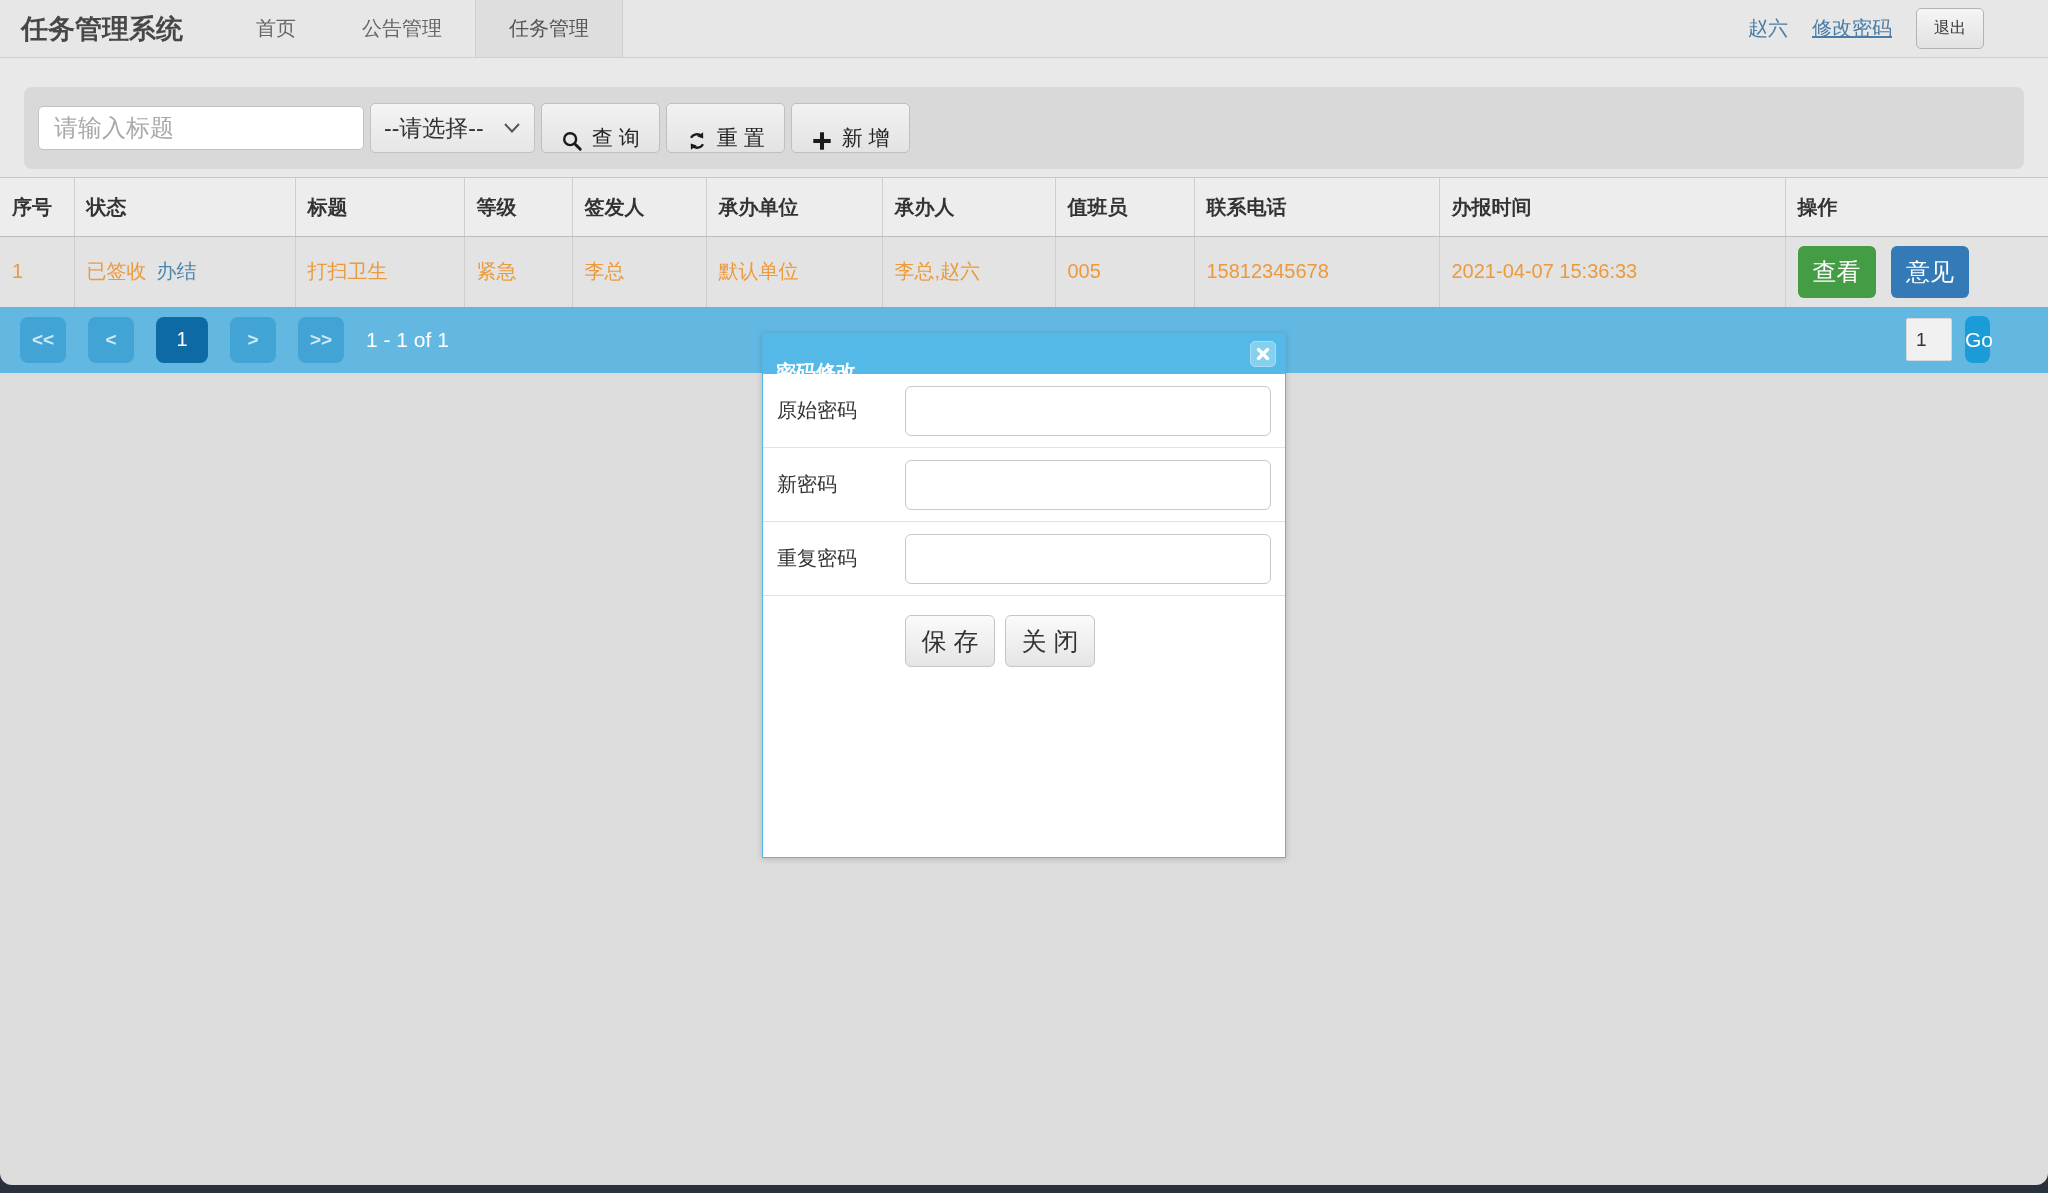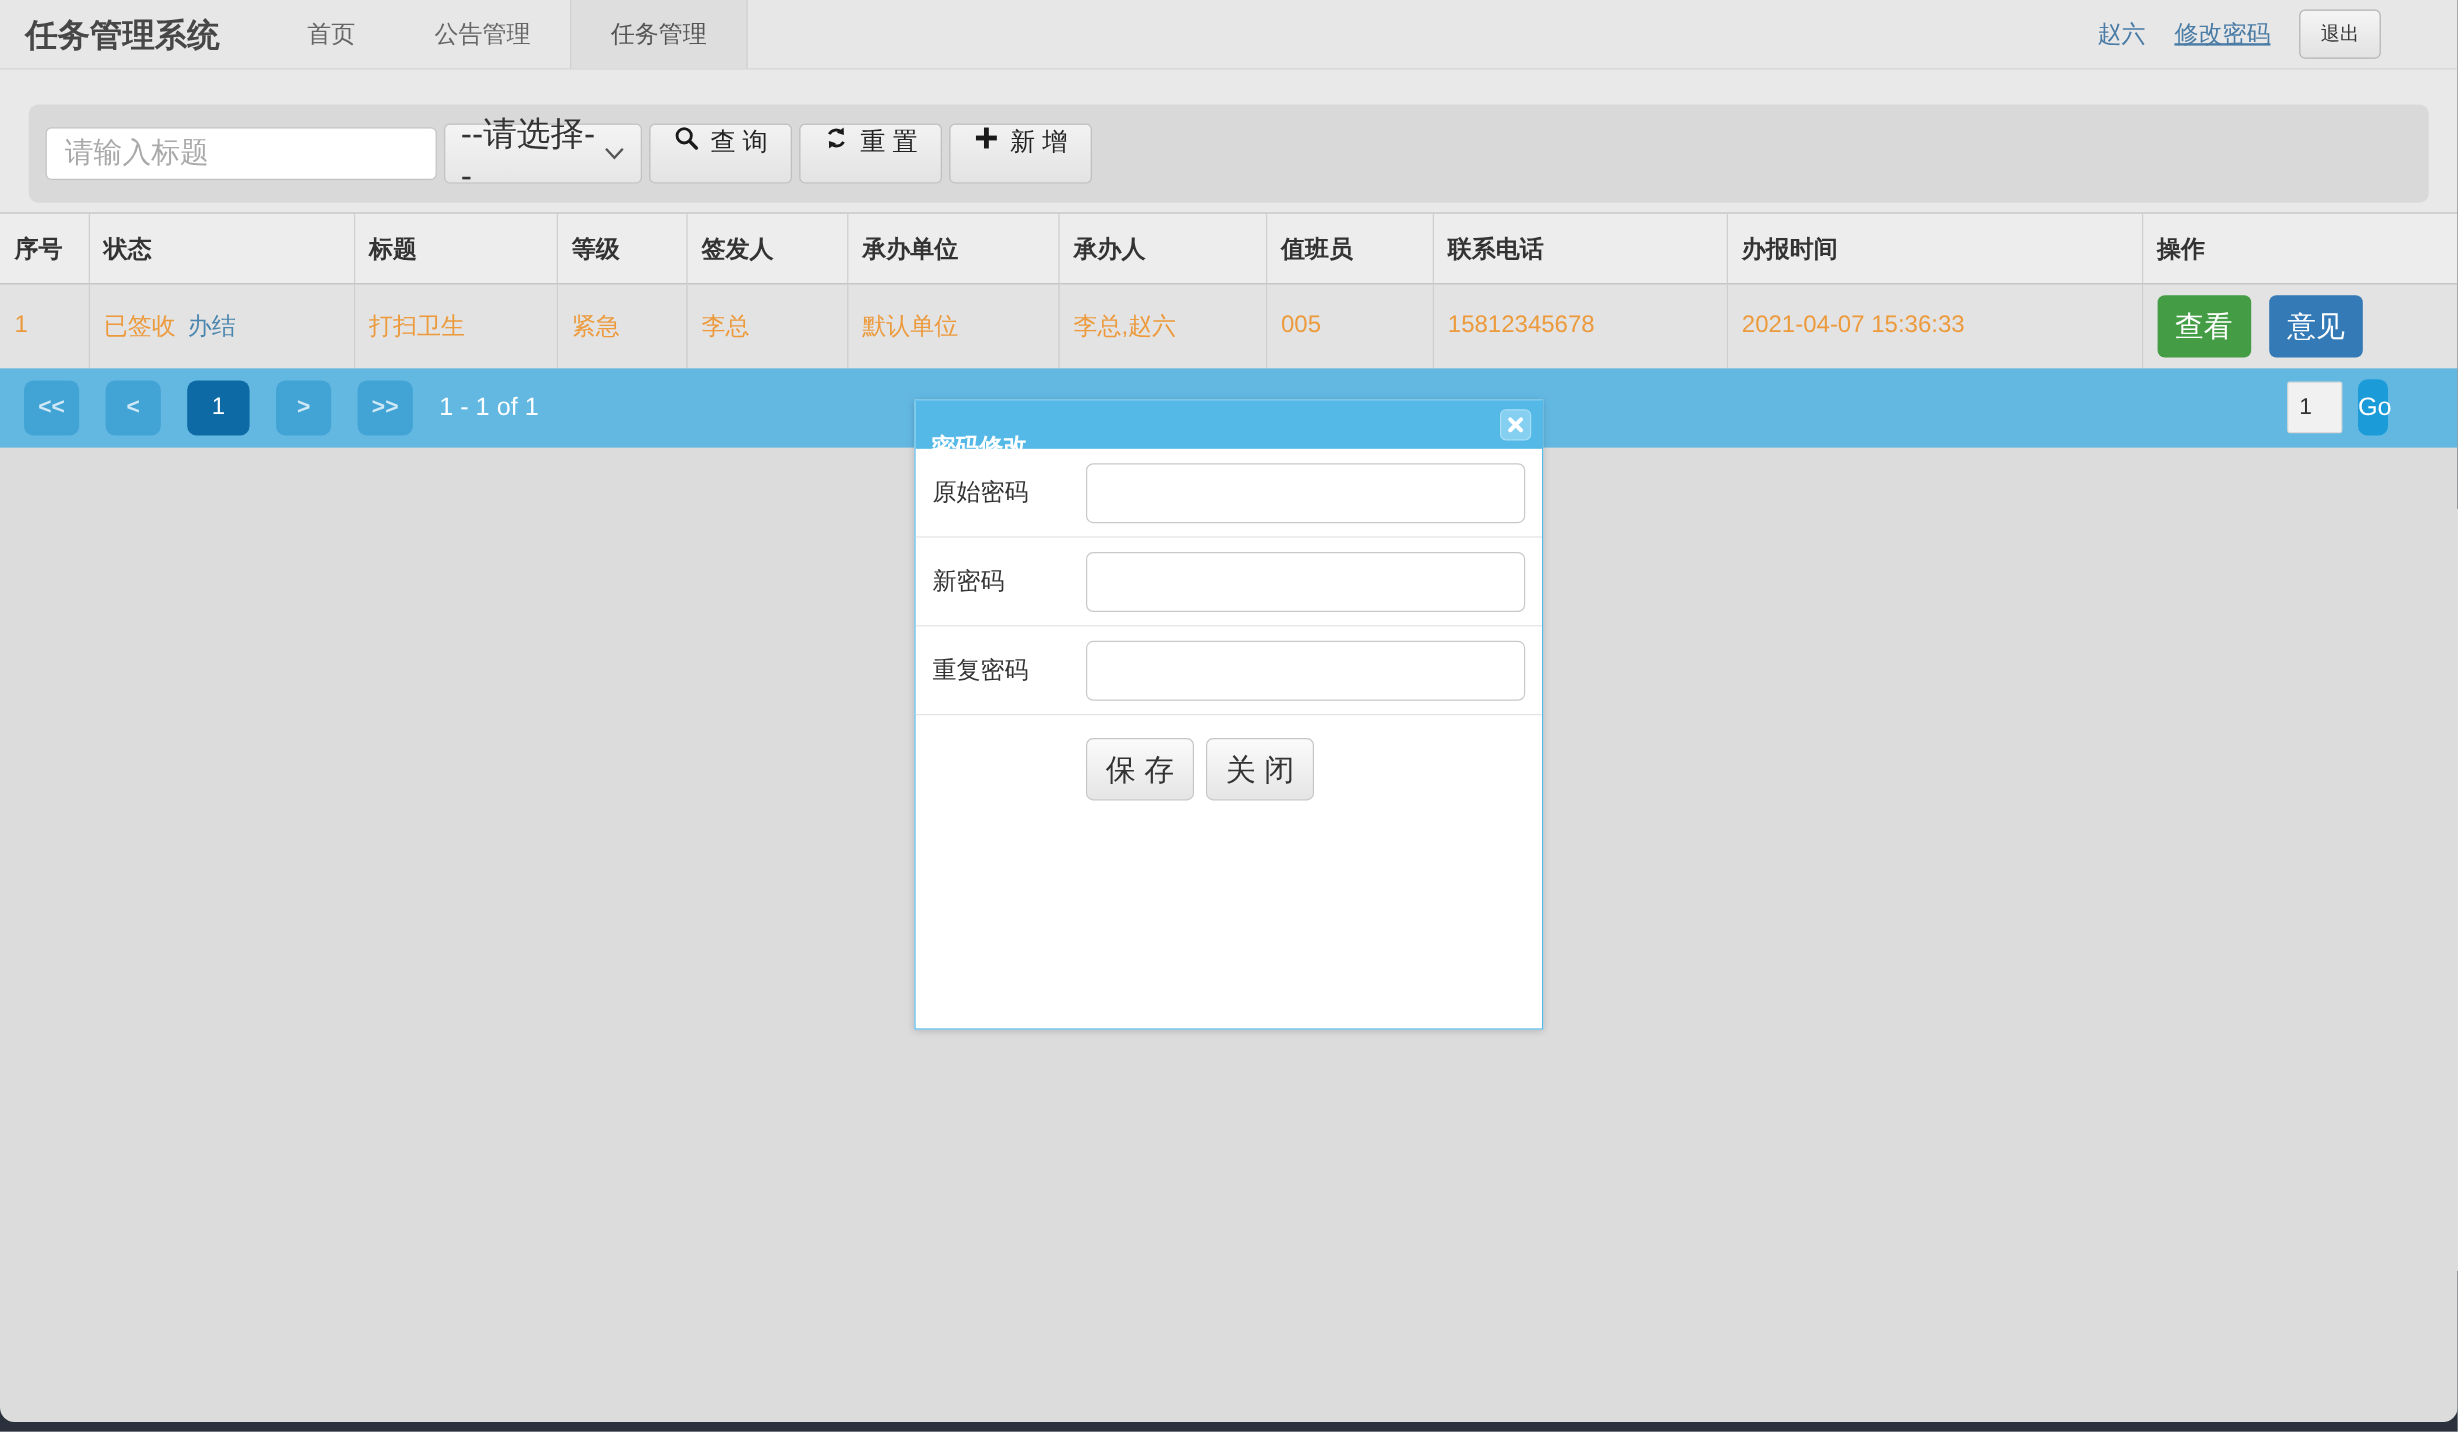--- a/index.html
+++ b/index.html
@@ -46,27 +46,27 @@
     width:326px; height:44px; background:#fff;
     border:1px solid #c2c2c2; border-radius:5px;
     padding:0 15px; font-size:24px; color:#333; outline:none;
   }
   .search-input::placeholder { color:#a9a9a9; }
   .filter-select {
     width:165px; height:50px; margin-left:6px; cursor:pointer;
     background:linear-gradient(#f4f4f4,#e6e6e6);
     border:1px solid #c2c2c2; border-radius:5px;
     display:flex; align-items:center; justify-content:space-between;
-    padding:0 13px; font-size:28px; color:#333;
+    padding:0 13px; font-size:23px; color:#333;
   }
   .tb-btn {
     height:50px; margin-left:6px; padding:0 19px; cursor:pointer;
     background:linear-gradient(#f2f2f2,#e3e3e3);
     border:1px solid #bfbfbf; border-radius:5px;
-    display:flex; align-items:flex-start; gap:9px;
+    display:flex; align-items:flex-end; gap:9px;
     font-size:21px; color:#222;
   }
   .icon-svg { display:block; }
 
   
   table { width:2048px; border-collapse:collapse; table-layout:fixed; }
   thead th {
     height:59px; background:#ededed; font-size:20px; color:#333;
     text-align:left; padding:0 12px; font-weight:bold;
     border-top:1px solid #c6c6c6; border-bottom:1px solid #bdbdbd;

